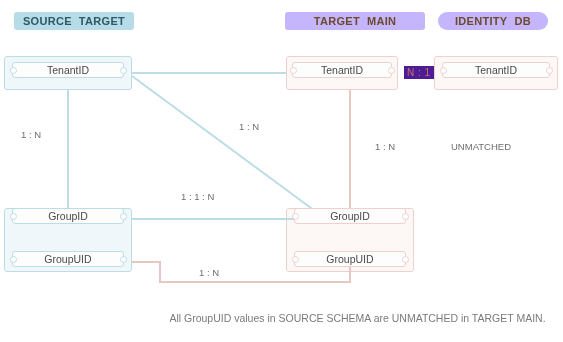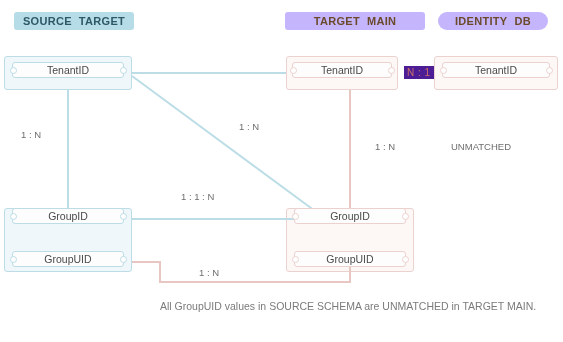--- a/index.html
+++ b/index.html
@@ -52,22 +52,22 @@
     position:absolute;font-size:9.5px;color:#6e6e6e;
     background:#ffffff;padding:1px 3px;white-space:nowrap;
   }
   .rel-badge{
     position:absolute;font-size:10px;color:#c9706b;
     background:#4c1d95;padding:1px 3px;white-space:nowrap;letter-spacing:.5px;
   }
 
   
   .caption{
-    position:absolute;left:160px;top:300px;width:395px;
-    font-size:10.5px;color:#7b7b7b;white-space:nowrap;
+    position:absolute;left:160px;top:312px;width:395px;
+    font-size:10.5px;color:#7b7b7b;white-space:nowrap;text-align:center;
   }
 </style>
 </head>
 <body>
 
 <div id="canvas">
 
   <div class="group blue" style="left:4px;top:56px;width:128px;height:34px;"></div>
   <div class="group blue" style="left:4px;top:208px;width:128px;height:64px;"></div>
   <div class="group pink" style="left:286px;top:56px;width:112px;height:34px;"></div>

